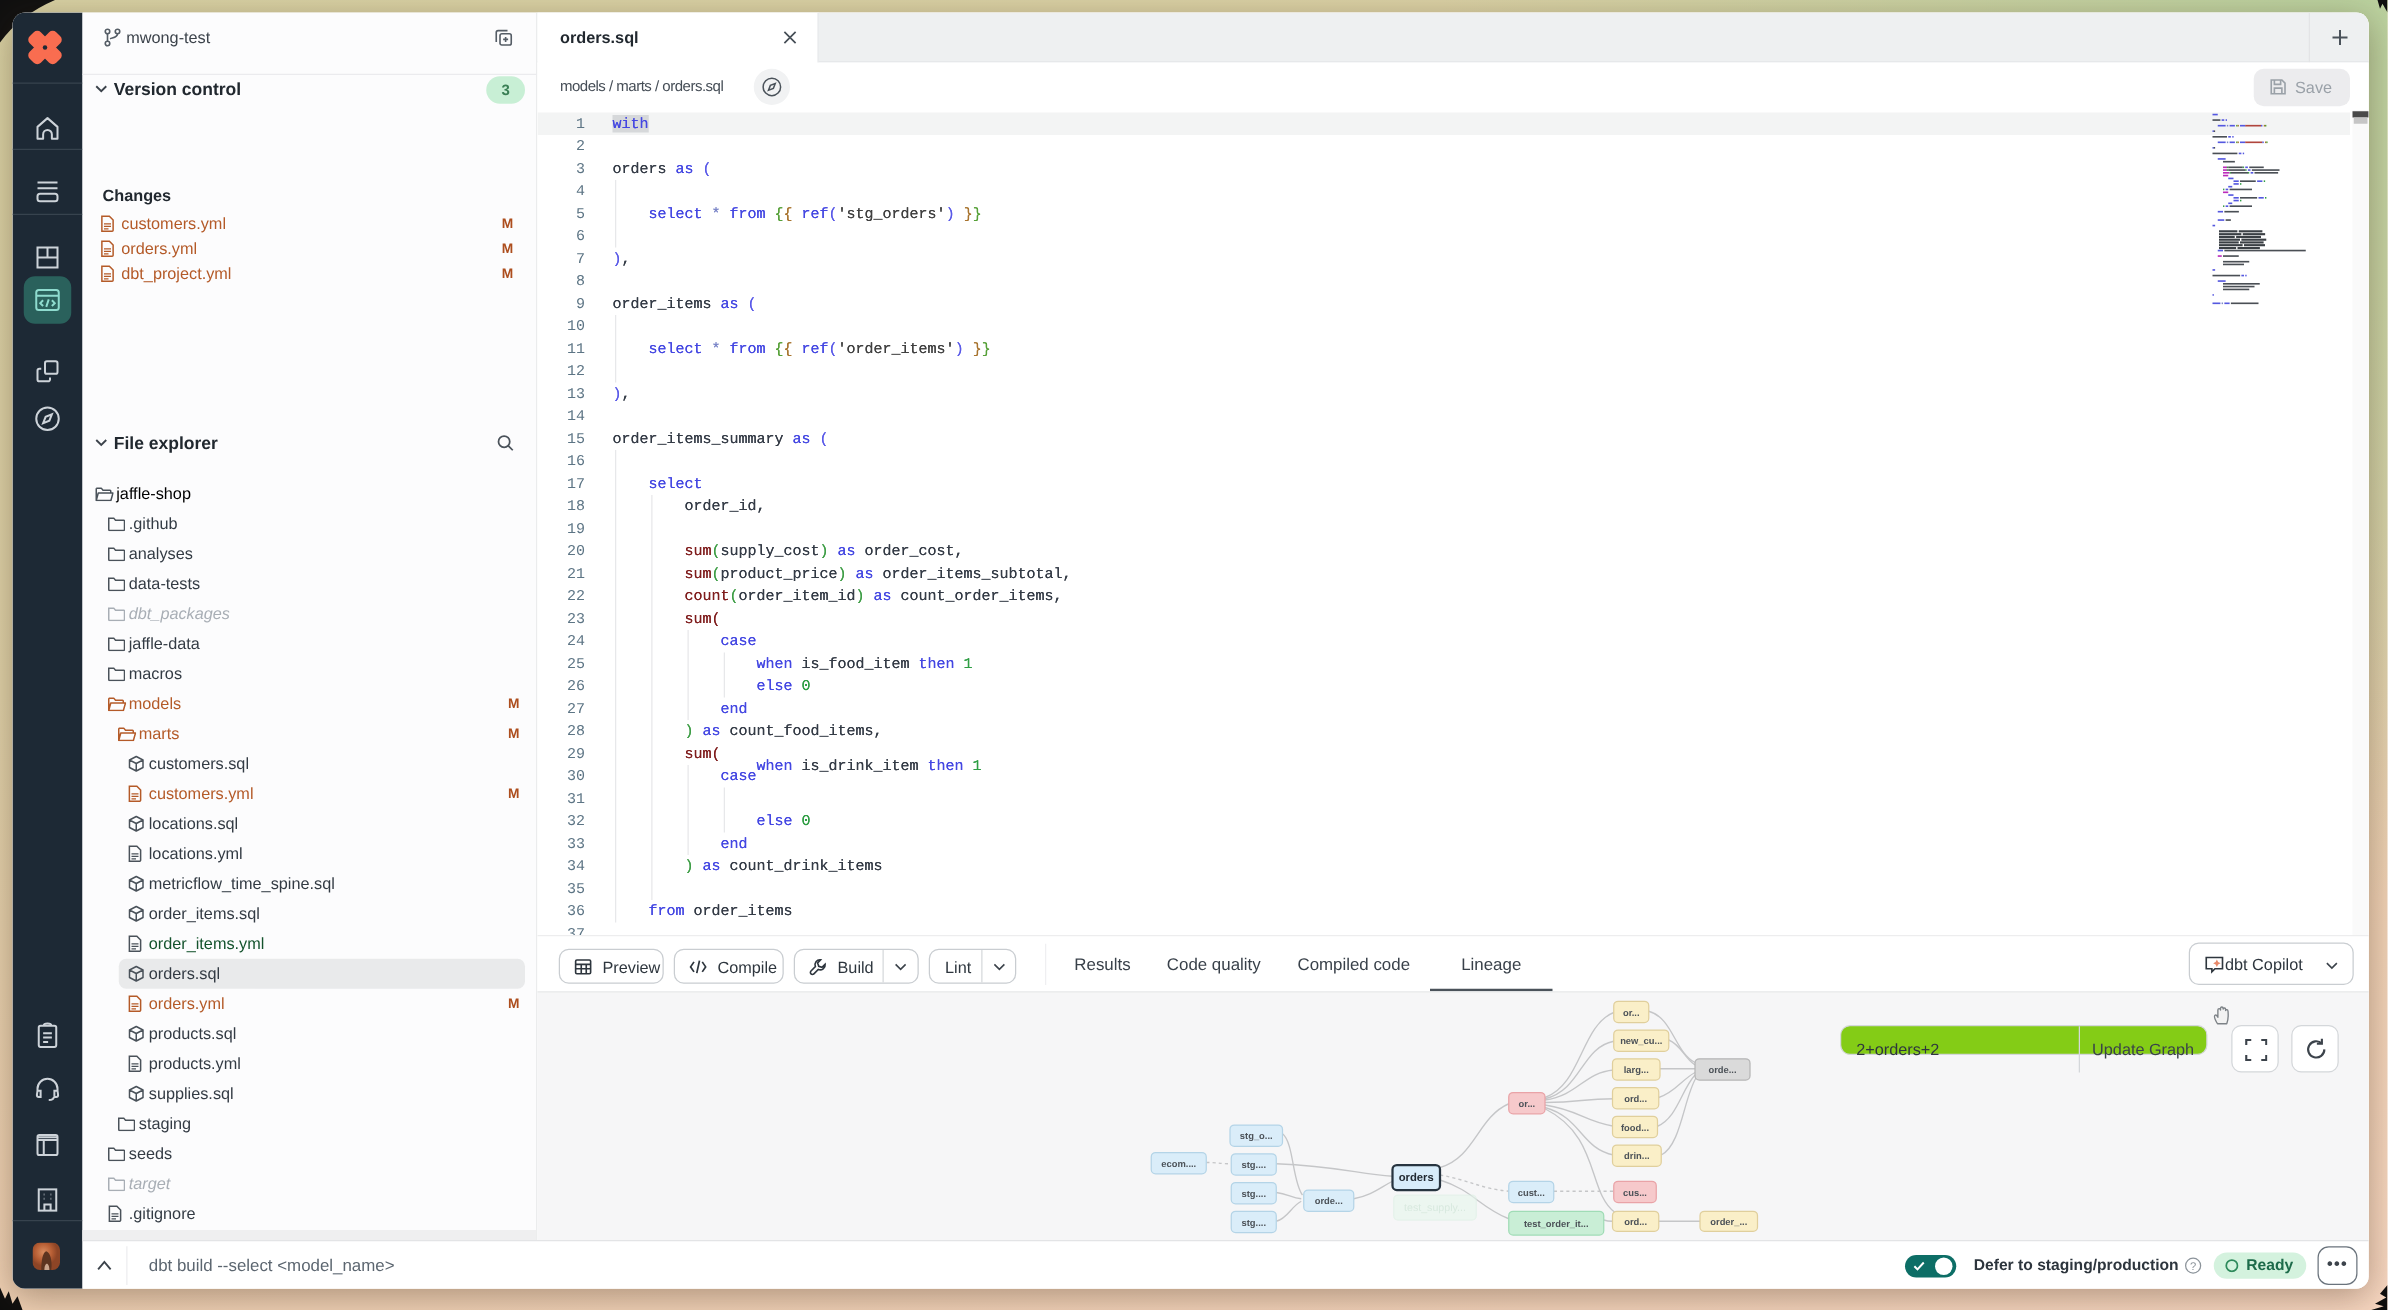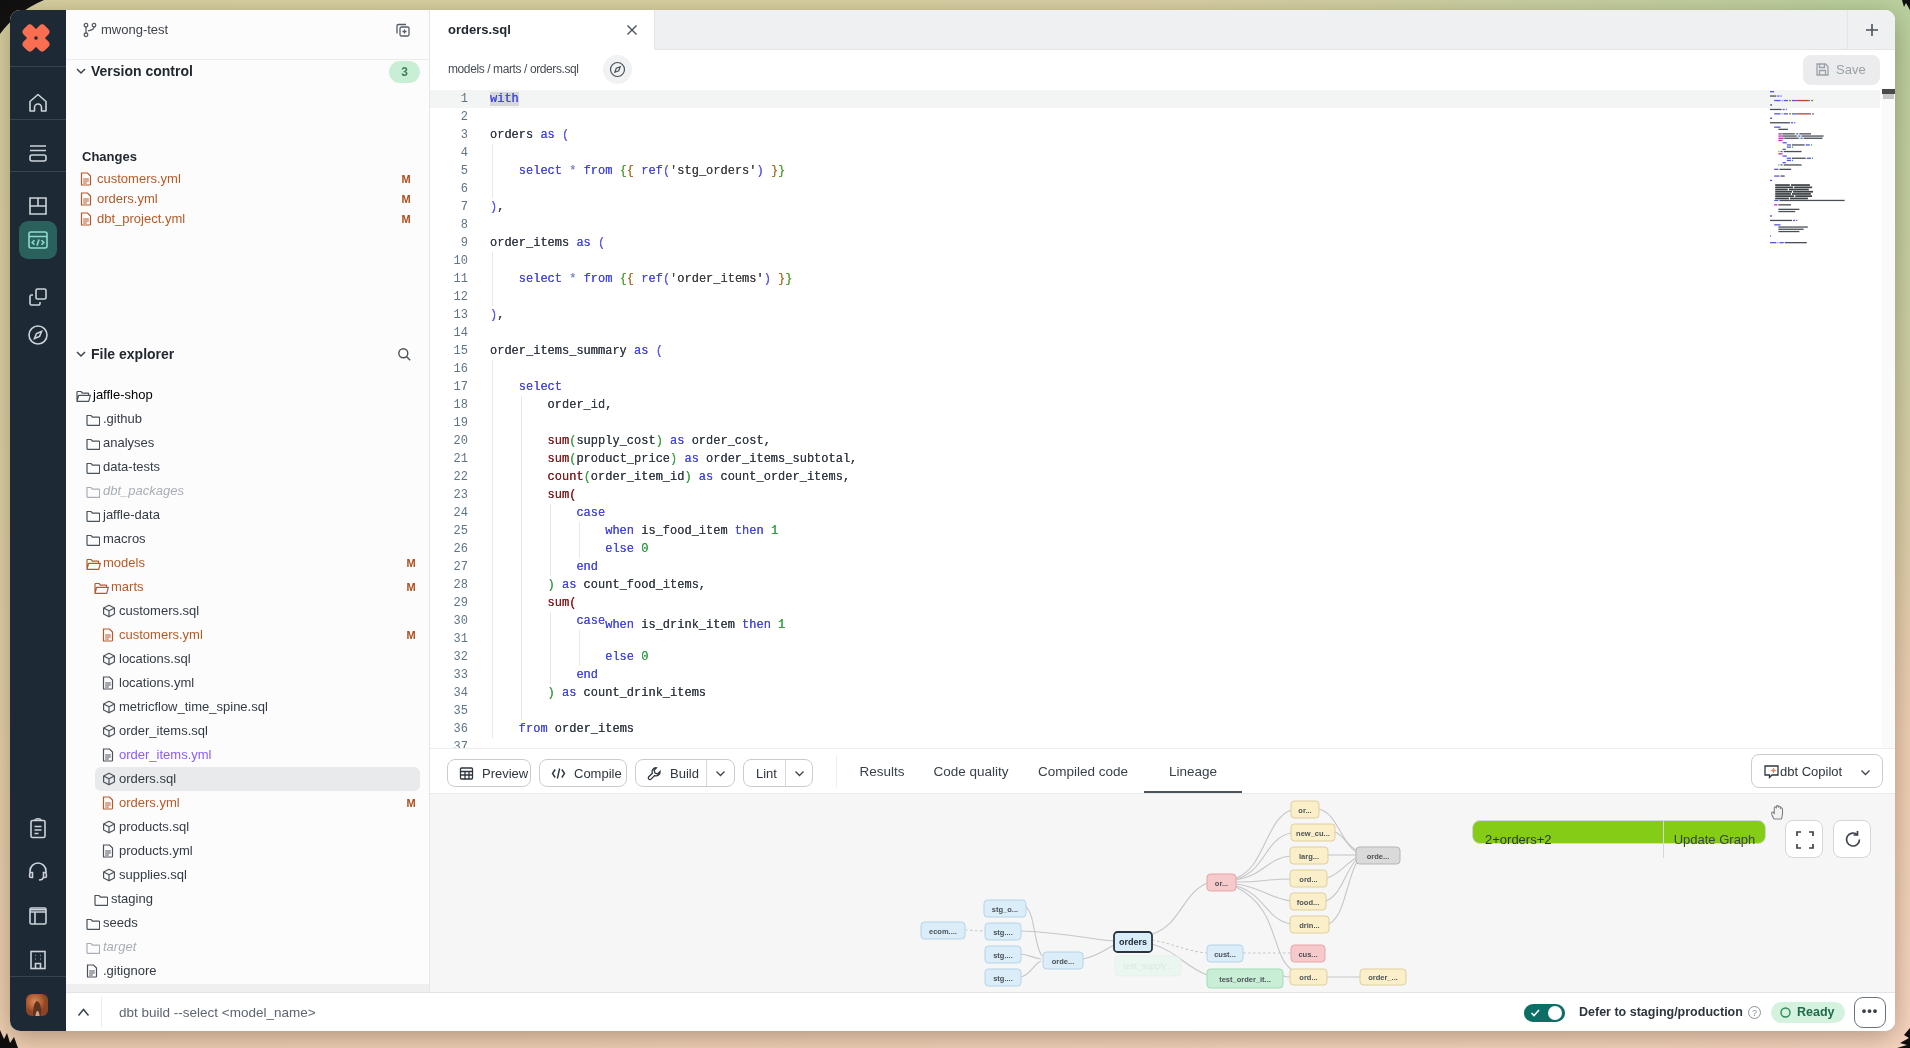--- a/index.html
+++ b/index.html
@@ -216,21 +216,21 @@
         </svg></div>
 <div style="position:absolute;left:53px;top:685px;height:24px;line-height:24px;font-size:13px;color:#333b44;white-space:nowrap">metricflow_time_spine.sql</div>
 <div style="position:absolute;left:36px;top:714px"><svg width="14" height="14" viewBox="0 0 14 14">
           <path d="M7 1.2 12.4 4v6L7 12.8 1.6 10V4Z M1.6 4 7 6.8 12.4 4 M7 6.8V12.8" fill="none" stroke="#4a525a" stroke-width="1.2" stroke-linejoin="round"></path>
         </svg></div>
 <div style="position:absolute;left:53px;top:709px;height:24px;line-height:24px;font-size:13px;color:#333b44;white-space:nowrap">order_items.sql</div>
 <div style="position:absolute;left:36px;top:738px"><svg width="12" height="14" viewBox="0 0 12 14">
           <path d="M1.5 1h6L10.5 4v8.2a.8.8 0 0 1-.8.8H1.5z" fill="none" stroke="#4a525a" stroke-width="1.2"></path>
           <path d="M3.2 7h5.6M3.2 9h5.6M3.2 11h3.6" stroke="#4a525a" stroke-width="1"></path>
         </svg></div>
-<div style="position:absolute;left:53px;top:733px;height:24px;line-height:24px;font-size:13px;color:#8b5cf6;white-space:nowrap">order_items.yml</div>
+<div style="position:absolute;left:53px;top:733px;height:24px;line-height:24px;font-size:13px;color:#14532d;white-space:nowrap">order_items.yml</div>
 <div style="position:absolute;left:29px;top:757px;width:325px;height:24px;background:#e9eaeb;border-radius:6px"></div>
 <div style="position:absolute;left:36px;top:762px"><svg width="14" height="14" viewBox="0 0 14 14">
           <path d="M7 1.2 12.4 4v6L7 12.8 1.6 10V4Z M1.6 4 7 6.8 12.4 4 M7 6.8V12.8" fill="none" stroke="#4a525a" stroke-width="1.2" stroke-linejoin="round"></path>
         </svg></div>
 <div style="position:absolute;left:53px;top:757px;height:24px;line-height:24px;font-size:13px;color:#333b44;white-space:nowrap">orders.sql</div>
 <div style="position:absolute;left:36px;top:786px"><svg width="12" height="14" viewBox="0 0 12 14">
           <path d="M1.5 1h6L10.5 4v8.2a.8.8 0 0 1-.8.8H1.5z" fill="none" stroke="#b45a28" stroke-width="1.2"></path>
           <path d="M3.2 7h5.6M3.2 9h5.6M3.2 11h3.6" stroke="#b45a28" stroke-width="1"></path>
         </svg></div>
 <div style="position:absolute;left:53px;top:781px;height:24px;line-height:24px;font-size:13px;color:#b45a28;white-space:nowrap">orders.yml</div>
@@ -351,21 +351,21 @@
         <div class="cl" style="top:451.5px">                <span class="k">else</span> <span class="n">0</span></div>
 <div class="gut" style="top:469.5px">27</div>
         <div class="cl" style="top:469.5px">            <span class="k">end</span></div>
 <div class="gut" style="top:487.5px">28</div>
         <div class="cl" style="top:487.5px">        <span class="pg">)</span> <span class="k">as</span> count_food_items,</div>
 <div class="gut" style="top:505.5px">29</div>
         <div class="cl" style="top:505.5px">        <span class="f">sum</span><span class="f">(</span></div>
 <div class="gut" style="top:523.5px">30</div>
         <div class="cl" style="top:523.5px">            <span class="k">case</span></div>
 <div class="gut" style="top:541.5px">31</div>
-        <div class="cl" style="top:528px">                <span class="k">when</span> is_drink_item <span class="k">then</span> <span class="n">1</span></div>
+        <div class="cl" style="top:516px">                <span class="k">when</span> is_drink_item <span class="k">then</span> <span class="n">1</span></div>
 <div class="gut" style="top:559.5px">32</div>
         <div class="cl" style="top:559.5px">                <span class="k">else</span> <span class="n">0</span></div>
 <div class="gut" style="top:577.5px">33</div>
         <div class="cl" style="top:577.5px">            <span class="k">end</span></div>
 <div class="gut" style="top:595.5px">34</div>
         <div class="cl" style="top:595.5px">        <span class="pg">)</span> <span class="k">as</span> count_drink_items</div>
 <div class="gut" style="top:613.5px">35</div>
         <div class="cl" style="top:613.5px"></div>
 <div class="gut" style="top:631.5px">36</div>
         <div class="cl" style="top:631.5px">    <span class="k">from</span> order_items</div>

